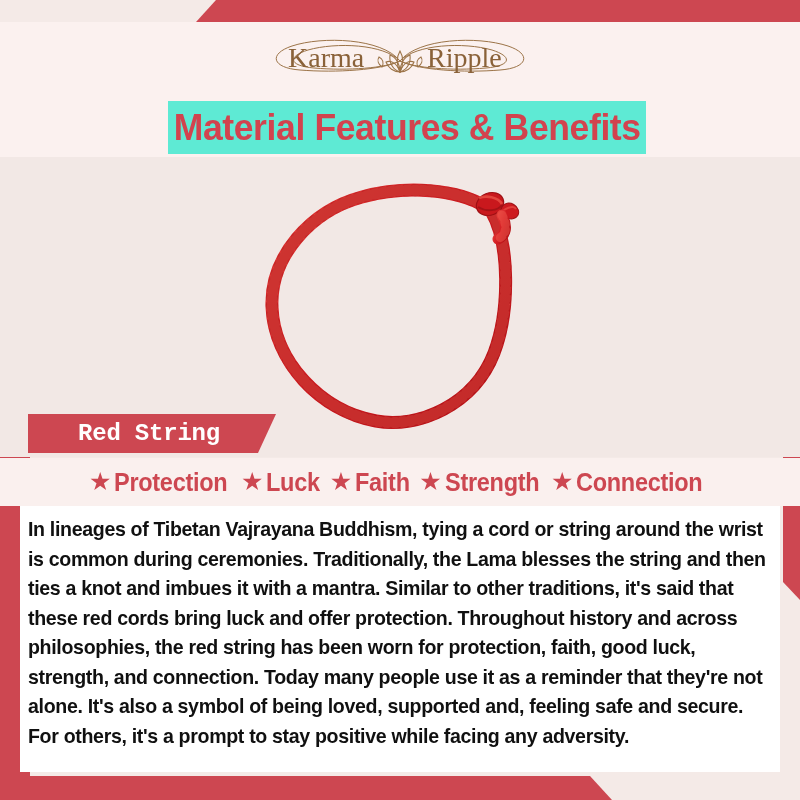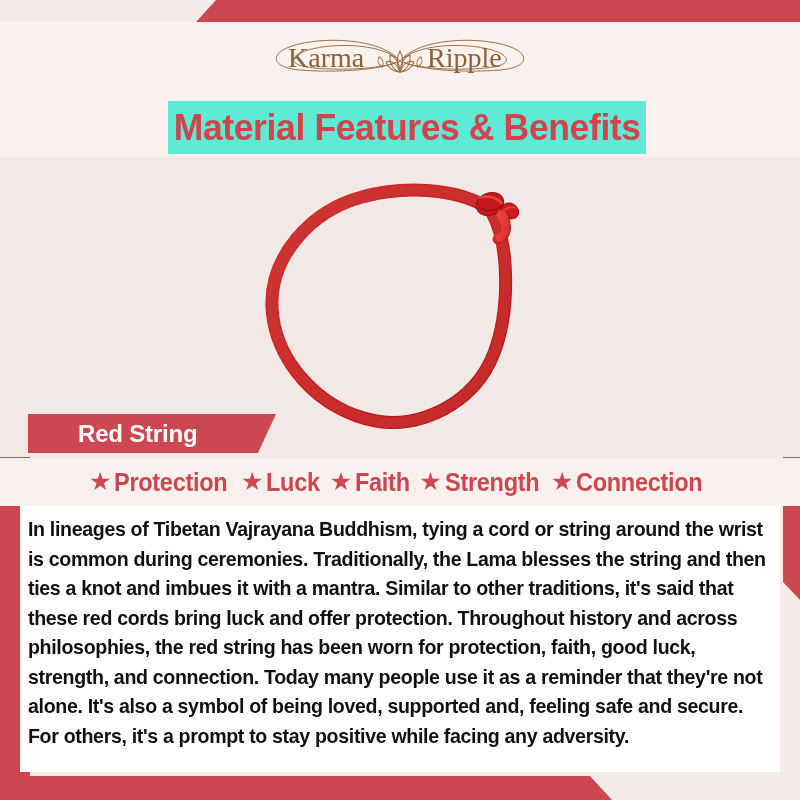--- a/index.html
+++ b/index.html
@@ -127,21 +127,21 @@
     width: 248px;
     height: 39px;
     background: #CD4751;
     clip-path: polygon(0 0, 248px 0, 230px 39px, 0 39px);
     display: flex;
     align-items: center;
   }
   .label-banner-text {
     margin-left: 50px;
     color: #FFFFFF;
-    font-family: Liberation Sans, sans-serif;
+    font-family: Liberation Mono, monospace;
     font-size: 24px;
     font-weight: bold;
     letter-spacing: -0.2px;
     white-space: nowrap;
   }
 
   
   .features-strip {
     position: absolute;
     left: 0;

